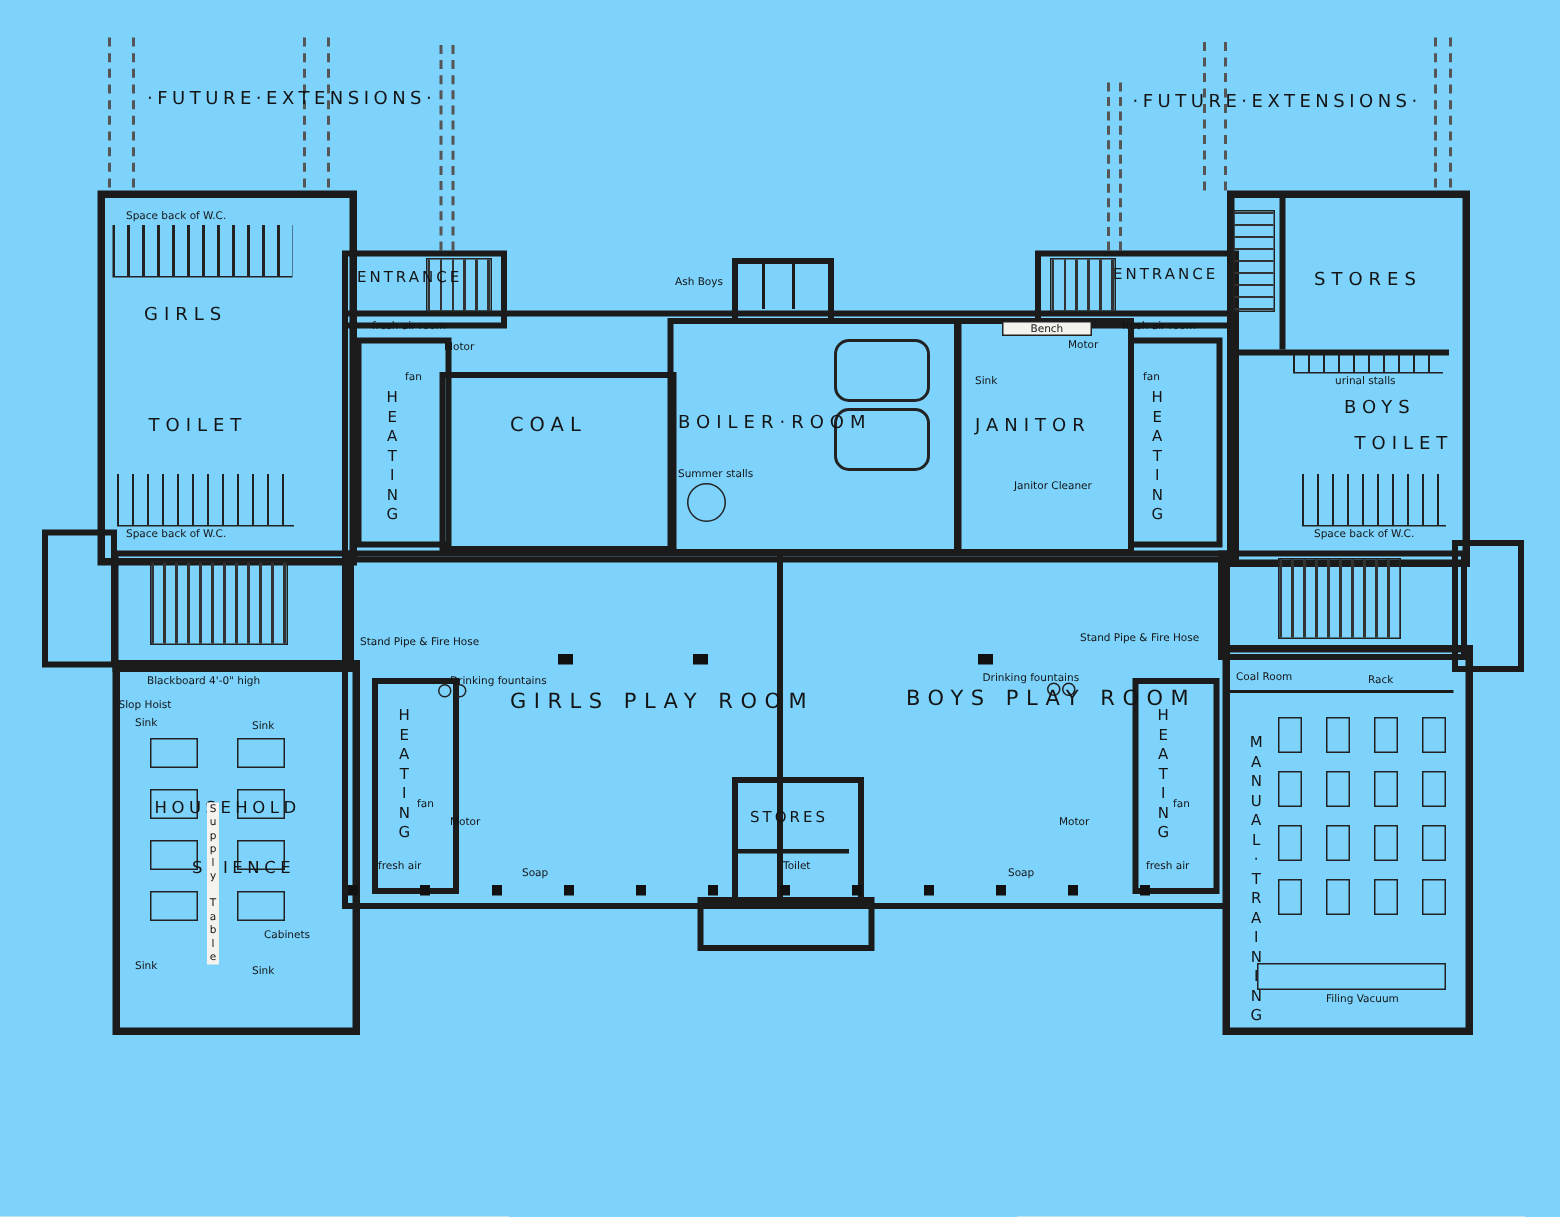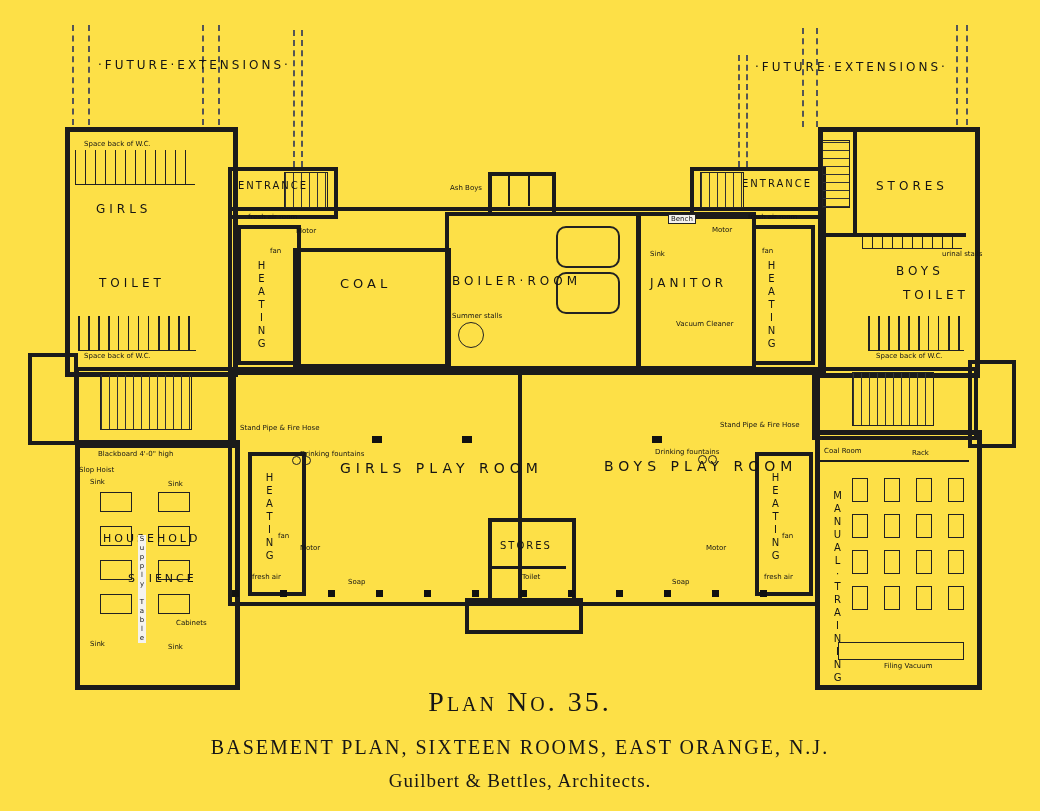--- a/index.html
+++ b/index.html
@@ -1,26 +1,26 @@
 <!DOCTYPE html>
 <html><head>
 <meta charset="utf-8">
 <style>
   html,body{margin:0;padding:0;background:#f5f3ee;}
-  .page{position:relative;width:1040px;height:811px;background:#fde047;overflow:hidden;
+  .page{position:relative;width:1040px;height:811px;background:#7dd3fc;overflow:hidden;
         font-family:"DejaVu Sans",sans-serif;color:#1b1b1b;}
   .room{position:absolute;border:4px solid #1b1b1b;}
   .room.thick{border-width:5px;}
   .wall{position:absolute;background:#1b1b1b;}
   .lbl{position:absolute;white-space:nowrap;color:#141414;}
   .big{font-size:13px;letter-spacing:4px;text-transform:uppercase;}
   .med{font-size:10px;letter-spacing:2px;text-transform:uppercase;}
   .tiny{font-size:7px;}
   .vert{writing-mode:vertical-rl;text-orientation:upright;letter-spacing:2px;}
-  .boxed{border:1px solid #222;padding:0 2px;background:#f5f3ee;}
+  .boxed{border:1px solid #222;padding:0 18px;background:#f5f3ee;}
   .stairs{position:absolute;border:1.5px solid #222;
           background:repeating-linear-gradient(90deg,#333 0 1.5px,transparent 1.5px 8px);}
   .stairsh{position:absolute;border:1.5px solid #222;
           background:repeating-linear-gradient(0deg,#333 0 1.5px,transparent 1.5px 8px);}
   .wcrow{position:absolute;border-bottom:1.5px solid #222;
           background:repeating-linear-gradient(90deg,#222 0 1.5px,transparent 1.5px 10px);}
   .dashv{position:absolute;width:0;border-left:2px dashed #555;}
   .colsq{position:absolute;width:10px;height:7px;background:#111;}
   .circ{position:absolute;border:1.5px solid #222;border-radius:50%;}
   .boiler{position:absolute;border:2px solid #222;border-radius:10px;}
@@ -155,30 +155,30 @@
   <div class="lbl med vert" style="left:256px;top:260px">Heating</div>
 
   <div class="lbl big" style="left:340px;top:276px">Coal</div>
   <div class="lbl big" style="left:452px;top:274px;font-size:12px">Boiler·Room</div>
   <div class="lbl tiny" style="left:452px;top:312px">Summer stalls</div>
   <div class="lbl tiny" style="left:450px;top:184px">Ash Boys</div>
 
   <div class="lbl tiny" style="left:650px;top:250px">Sink</div>
   <div class="lbl big" style="left:650px;top:276px;font-size:12px">Janitor</div>
   <div class="lbl tiny boxed" style="left:668px;top:214px">Bench</div>
-  <div class="lbl tiny" style="left:676px;top:320px">Vacuum Cleaner</div>
+  <div class="lbl tiny" style="left:676px;top:320px">Janitor Cleaner</div>
 
   <div class="lbl tiny" style="left:712px;top:226px">Motor</div>
   <div class="lbl tiny" style="left:762px;top:247px">fan</div>
   <div class="lbl med vert" style="left:766px;top:260px">Heating</div>
   <div class="lbl tiny" style="left:748px;top:213px">fresh air room</div>
   <div class="lbl med" style="left:742px;top:178px">Entrance</div>
 
   <div class="lbl big" style="left:876px;top:179px;font-size:12px">Stores</div>
-  <div class="lbl tiny" style="left:942px;top:250px">urinal stalls</div>
+  <div class="lbl tiny" style="left:890px;top:250px">urinal stalls</div>
   <div class="lbl big" style="left:896px;top:264px;font-size:12px">Boys</div>
   <div class="lbl big" style="left:903px;top:288px;font-size:12px">Toilet</div>
 
   <div class="lbl tiny" style="left:240px;top:424px">Stand Pipe &amp; Fire Hose</div>
   <div class="lbl tiny" style="left:300px;top:450px">Drinking fountains</div>
   <div class="lbl big" style="left:340px;top:460px;font-size:14px;letter-spacing:5px">Girls Play Room</div>
   <div class="lbl big" style="left:604px;top:458px;font-size:14px;letter-spacing:5px">Boys Play Room</div>
   <div class="lbl tiny" style="left:655px;top:448px">Drinking fountains</div>
   <div class="lbl tiny" style="left:720px;top:421px">Stand Pipe &amp; Fire Hose</div>
 
@@ -206,17 +206,14 @@
   <div class="lbl big" style="left:103px;top:532px;font-size:11px;letter-spacing:3px">Household</div>
   <div class="lbl big" style="left:128px;top:572px;font-size:11px;letter-spacing:3px">Science</div>
   <div class="lbl tiny vert" style="left:138px;top:535px;background:#f5f3ee;letter-spacing:1px">Supply Table</div>
   <div class="lbl tiny" style="left:176px;top:619px">Cabinets</div>
 
   <div class="lbl tiny" style="left:824px;top:447px">Coal Room</div>
   <div class="lbl tiny" style="left:912px;top:449px">Rack</div>
   <div class="lbl med vert" style="left:832px;top:490px">Manual·Training</div>
   <div class="lbl tiny" style="left:884px;top:662px">Filing Vacuum</div>
 
-  <div class="cap plan-no" style="top:686px">Plan No. 35.</div>
-  <div class="cap cap-title" style="top:736px">BASEMENT PLAN, SIXTEEN ROOMS, EAST ORANGE, N.J.</div>
-  <div class="cap cap-arch" style="top:770px">Guilbert &amp; Bettles, Architects.</div>
 
 </div>
 
 </body></html>

